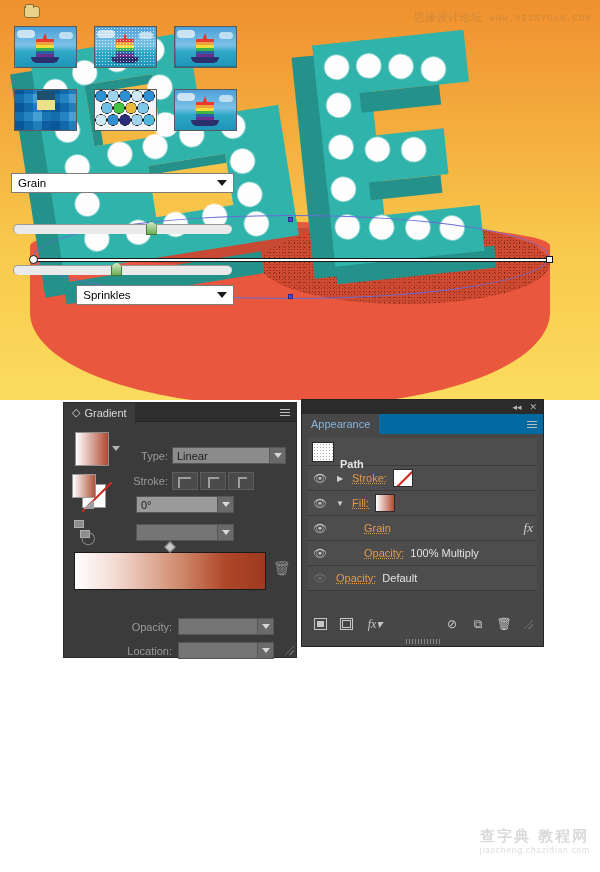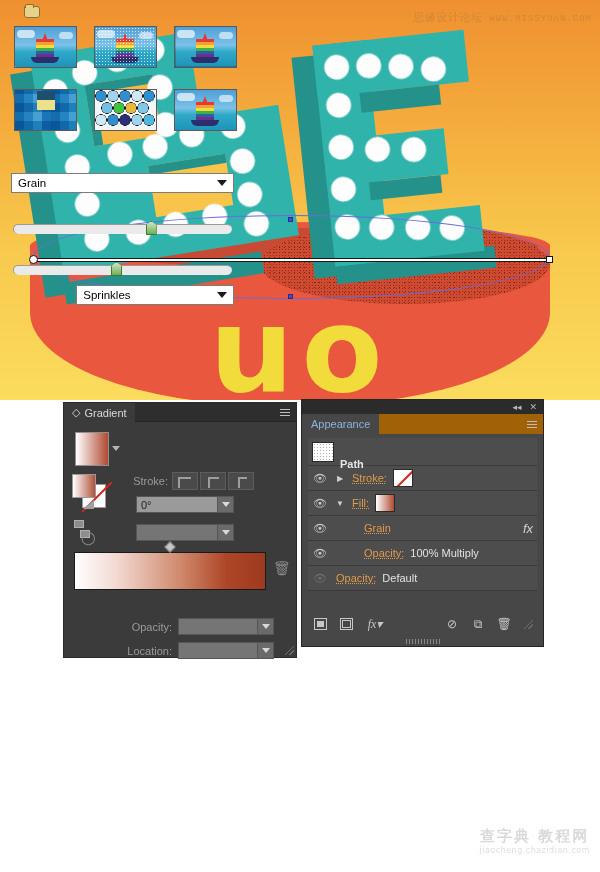--- a/index.html
+++ b/index.html
@@ -218,21 +218,21 @@
       linear-gradient(135deg, transparent 45%, #6e6e6e 45%, #6e6e6e 55%, transparent 55%),
       linear-gradient(135deg, transparent 70%, #6e6e6e 70%, #6e6e6e 80%, transparent 80%);
   }
 
   
   #appearancePanel { left: 301px; top: 399px; width: 243px; height: 248px; background: #474747; border-color: #252525; }
   .ap-topbar {
     height: 14px; background: #2b2b2b; display: flex; align-items: center;
     justify-content: flex-end; gap: 8px; padding-right: 6px; color: #b5b5b5; font-size: 9px;
   }
-  .ap-tabbar { height: 20px; background: #a16207; display:flex; align-items:stretch; }
+  .ap-tabbar { height: 20px; background: #0369a1; display:flex; align-items:stretch; }
   .ap-tab {
     padding: 0 9px; display:flex; align-items:center; background:#474747;
     color:#8ab4dd; font-size:11px;
   }
   .ap-list { background: #474747; padding: 4px 6px 0; }
   .ap-row {
     display: flex; align-items: center; height: 25px;
     border-bottom: 1px solid #3a3a3a; background: #4d4d4d;
     padding: 0 4px; gap: 6px;
   }
@@ -259,21 +259,21 @@
     position: relative; overflow: hidden;
   }
   .ap-swatch-stroke::after {
     content:''; position:absolute; left:-2px; top:8px; width:26px; height:2px;
     background:#d0271d; transform: rotate(-45deg);
   }
   .ap-swatch-fill {
     width: 20px; height: 18px; border: 1px solid #2a2a2a;
     background: linear-gradient(90deg,#ffffff,#b04a32);
   }
-  .ap-fx { margin-left: auto; color: #d0d0d0; font-style: italic; font-size: 13px; font-family: Liberation Sans, sans-serif; }
+  .ap-fx { margin-left: auto; color: #d0d0d0; font-style: italic; font-size: 13px; font-family: Liberation Serif, serif; }
   .ap-indent { width: 24px; flex: none; }
   .ap-spacer { height: 28px; background: #474747; }
   .ap-bottom {
     position: absolute; left: 0; right: 0; bottom: 10px; height: 24px;
     display: flex; align-items: center; gap: 10px; padding: 0 10px;
     color: #c6c6c6; font-size: 12px; background: #474747;
   }
   .ap-btn { width: 16px; height: 14px; display:flex; align-items:center; justify-content:center; }
   .ap-sq { width:13px;height:12px;border:1px solid #c6c6c6; position:relative; }
   .ap-sq i { position:absolute; left:2px; top:2px; right:2px; bottom:2px; background:#c6c6c6; }
@@ -463,21 +463,20 @@
 <div id="bottomStrip"></div>
 
 <div id="artwork">
 
   <div class="wm-top">
     <span>思缘设计论坛</span>
     <span class="dom">WWW.MISSYUAN.COM</span>
   </div>
 
   <div class="bowl-body"></div>
-  <div class="bowl-text">uo</div>
   <div class="bowl-rim"></div>
   <div class="bowl-inner"></div>
   <div class="bowl-grain"></div>
 
   <div class="letter" id="letterB">
     <div class="bar shade" style="left:-10px; top:14px; width:26px; height:226px;"></div>
     <div class="bar shade" style="left:10px; top:228px; width:200px; height:22px;"></div>
     <div class="bar" style="left:12px; top:0; width:160px; height:216px;"></div>
     <div class="bar" style="left:150px; top:86px; width:100px; height:130px;"></div>
     <div class="bar" style="left:12px; top:196px; width:238px; height:22px;"></div>
@@ -563,20 +562,29 @@
       <div class="gp-fs-front"></div>
       <div class="gp-fs-slash"></div>
     </div>
 
     <div class="gp-tiny">
       <span class="sq s1"></span>
       <span class="sq s2"></span>
       <span class="sq s3"></span>
     </div>
 
+    <div class="gp-row" style="left:68px; top:25px; width:156px;">
+      <span class="gp-label" style="width:36px;">Type:</span>
+      <span class="gp-select light" style="width:114px; margin-left:4px;">
+        <span>Linear</span>
+        <span class="caret">
+            <b></b>
+          </span>
+      </span>
+    </div>
 
     <div class="gp-row" style="left:68px; top:50px; width:156px;">
       <span class="gp-label" style="width:36px;">Stroke:</span>
       <span class="gp-strokebtns" style="margin-left:4px;">
         <span class="gp-strokebtn b1"></span>
         <span class="gp-strokebtn b2"></span>
         <span class="gp-strokebtn b3"></span>
       </span>
     </div>
 

